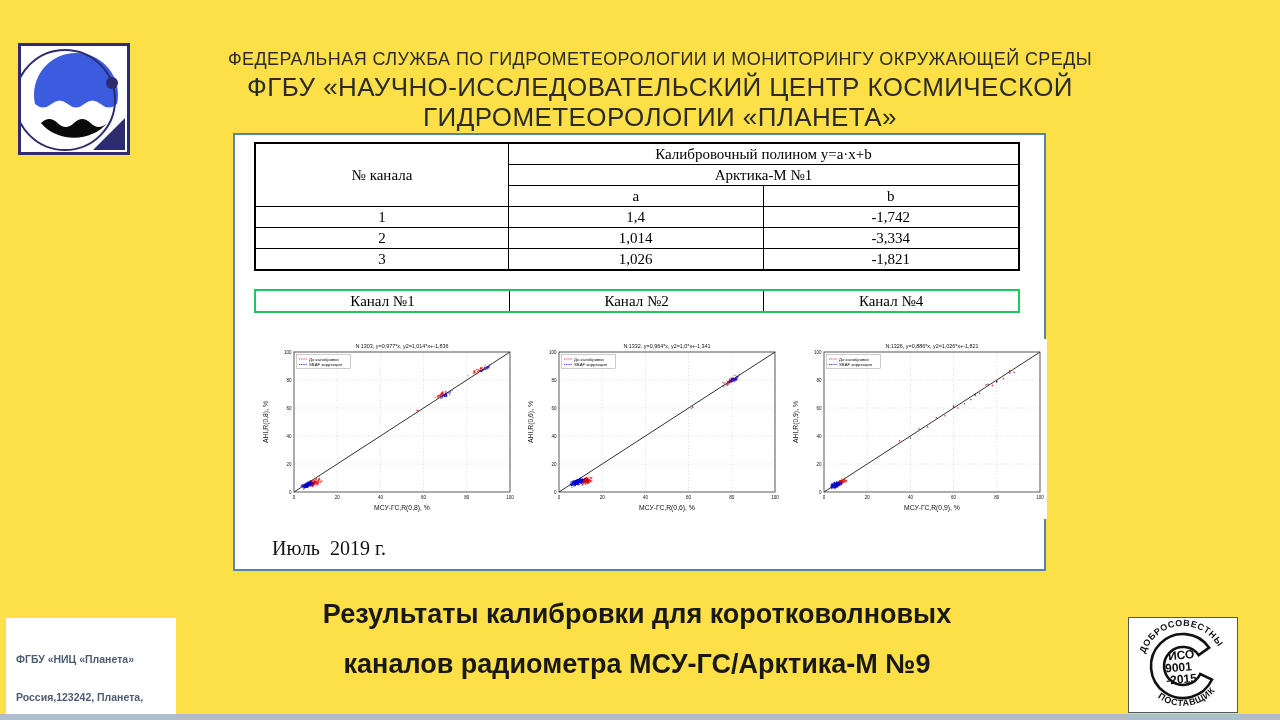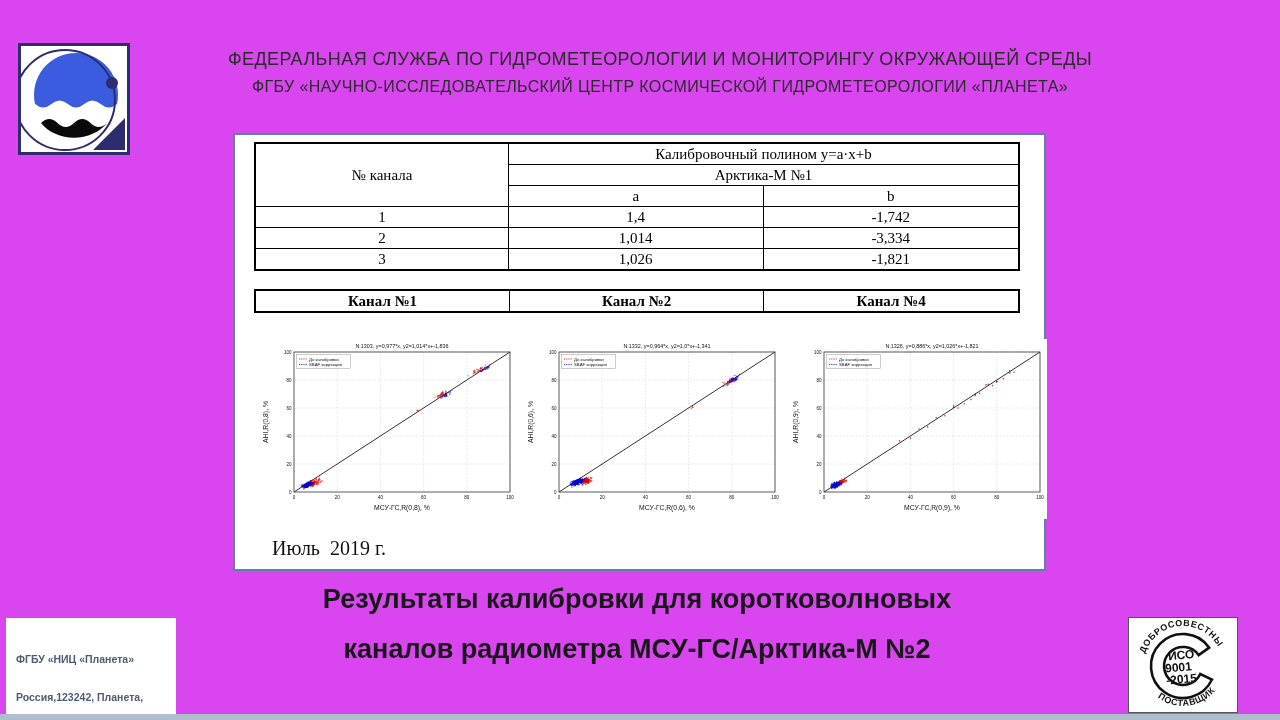--- a/index.html
+++ b/index.html
@@ -1,23 +1,23 @@
 <!DOCTYPE html>
 <html><head>
 <meta charset="utf-8">
 <style>
   html,body{margin:0;padding:0;}
   body{font-family:"Liberation Sans",sans-serif;}
-  .slide{position:relative;width:1280px;height:720px;background:#d946ef;overflow:hidden;}
+  .slide{position:relative;width:1280px;height:720px;background:#fde047;overflow:hidden;}
   .bottom-strip{position:absolute;left:0;bottom:0;width:1280px;height:6px;background:#afbecd;}
 
   
   .org-header{position:absolute;left:120px;top:46px;width:1080px;text-align:center;color:#2b2b2b;}
   .org-line1{font-size:18px;letter-spacing:.4px;line-height:26px;}
-  .org-line2{font-size:16px;letter-spacing:.4px;line-height:30px;}
+  .org-line2{font-size:26px;letter-spacing:.4px;line-height:30px;}
 
   
   .planeta-logo{position:absolute;left:18px;top:43px;width:106px;height:106px;background:#fff;border:3px solid #2c2c6e;}
 
   
   .panel{position:absolute;left:233px;top:133px;width:813px;height:438px;background:#fff;border:2px solid #5b82a8;box-sizing:border-box;}
 
   table.tbl{border-collapse:collapse;font-family:"Liberation Serif",serif;font-size:15px;color:#000;text-align:center;}
   table.tbl td{border:1.5px solid #000;padding:0 19px;height:20px;vertical-align:middle;}
   .cal-table{position:absolute;left:19px;top:7px;width:766px;}
@@ -32,21 +32,21 @@
   .ident{stroke:#1a1a1a;stroke-width:.9;}
   .frame{fill:none;stroke:#333;stroke-width:.8;}
   .tick{font-size:4.5px;fill:#111;}
   .ptitle{font-size:5.4px;fill:#111;}
   .plabel{font-size:6.8px;fill:#111;}
   .ltext{font-size:4.3px;fill:#111;}
   .legend-box{fill:#fff;stroke:#999;stroke-width:.5;}
 
   
   .main-title{position:absolute;left:237px;top:584px;width:800px;text-align:center;font-weight:bold;font-size:27px;color:#181818;}
-  .main-title .t-line1{margin-bottom:19px;}
+  .main-title .t-line1{margin-bottom:19px;margin-top:15px;}
 
   
   .contact-card{position:absolute;left:6px;top:618px;width:170px;height:96px;background:#fff;box-sizing:border-box;
     padding:9px 4px 0 10px;font-size:10.5px;font-weight:bold;color:#4d5b73;line-height:12.8px;white-space:pre;}
 
   
   .iso-badge{position:absolute;left:1128px;top:617px;width:110px;height:96px;background:#fff;border:1px solid #555;box-sizing:border-box;}
   .iso-arc-text{font-size:9px;font-weight:bold;fill:#111;letter-spacing:.6px;}
   .iso-center-text{font-size:12px;font-weight:bold;fill:#111;}
 </style>
@@ -96,21 +96,21 @@
         <td>-3,334</td>
       </tr>
       <tr>
         <td>3</td>
         <td>1,026</td>
         <td>-1,821</td>
       </tr>
     </tbody>
       </table>
 
-    <table class="tbl ch-table" style="border:2px solid #000000;font-weight:bold;">
+    <table class="tbl ch-table" style="border:2px solid #22c55e;">
       <tbody>
           <tr>
         <td style="width:255px;">Канал №1</td>
         <td style="width:255px;">Канал №2</td>
         <td style="width:256px;">Канал №4</td>
       </tr>
     </tbody>
       </table>
 
     <svg class="plot plot-1" viewBox="0 0 257 180">
@@ -1665,21 +1665,21 @@
         <text x="49" y="21.5" class="ltext">До калибровки</text>
         <line x1="39" y1="25.5" x2="47" y2="25.5" stroke="#0000cd" stroke-width="0.8" stroke-dasharray="1.2 1"></line>
         <text x="49" y="27" class="ltext">SBAF коррекция</text>
       </svg>
 
     <div class="date-label">Июль  2019 г.</div>
   </div>
 
   <div class="main-title">
     <div class="t-line1">Результаты калибровки для коротковолновых</div>
-    <div class="t-line2">каналов радиометра МСУ-ГС/Арктика-М №2</div>
+    <div class="t-line2">каналов радиометра МСУ-ГС/Арктика-М №9</div>
   </div>
 
   <div class="contact-card">
     <div>ФГБУ «НИЦ «Планета»</div>
     <div>Россия,123242, Планета,</div>
     
     
     
     
     

